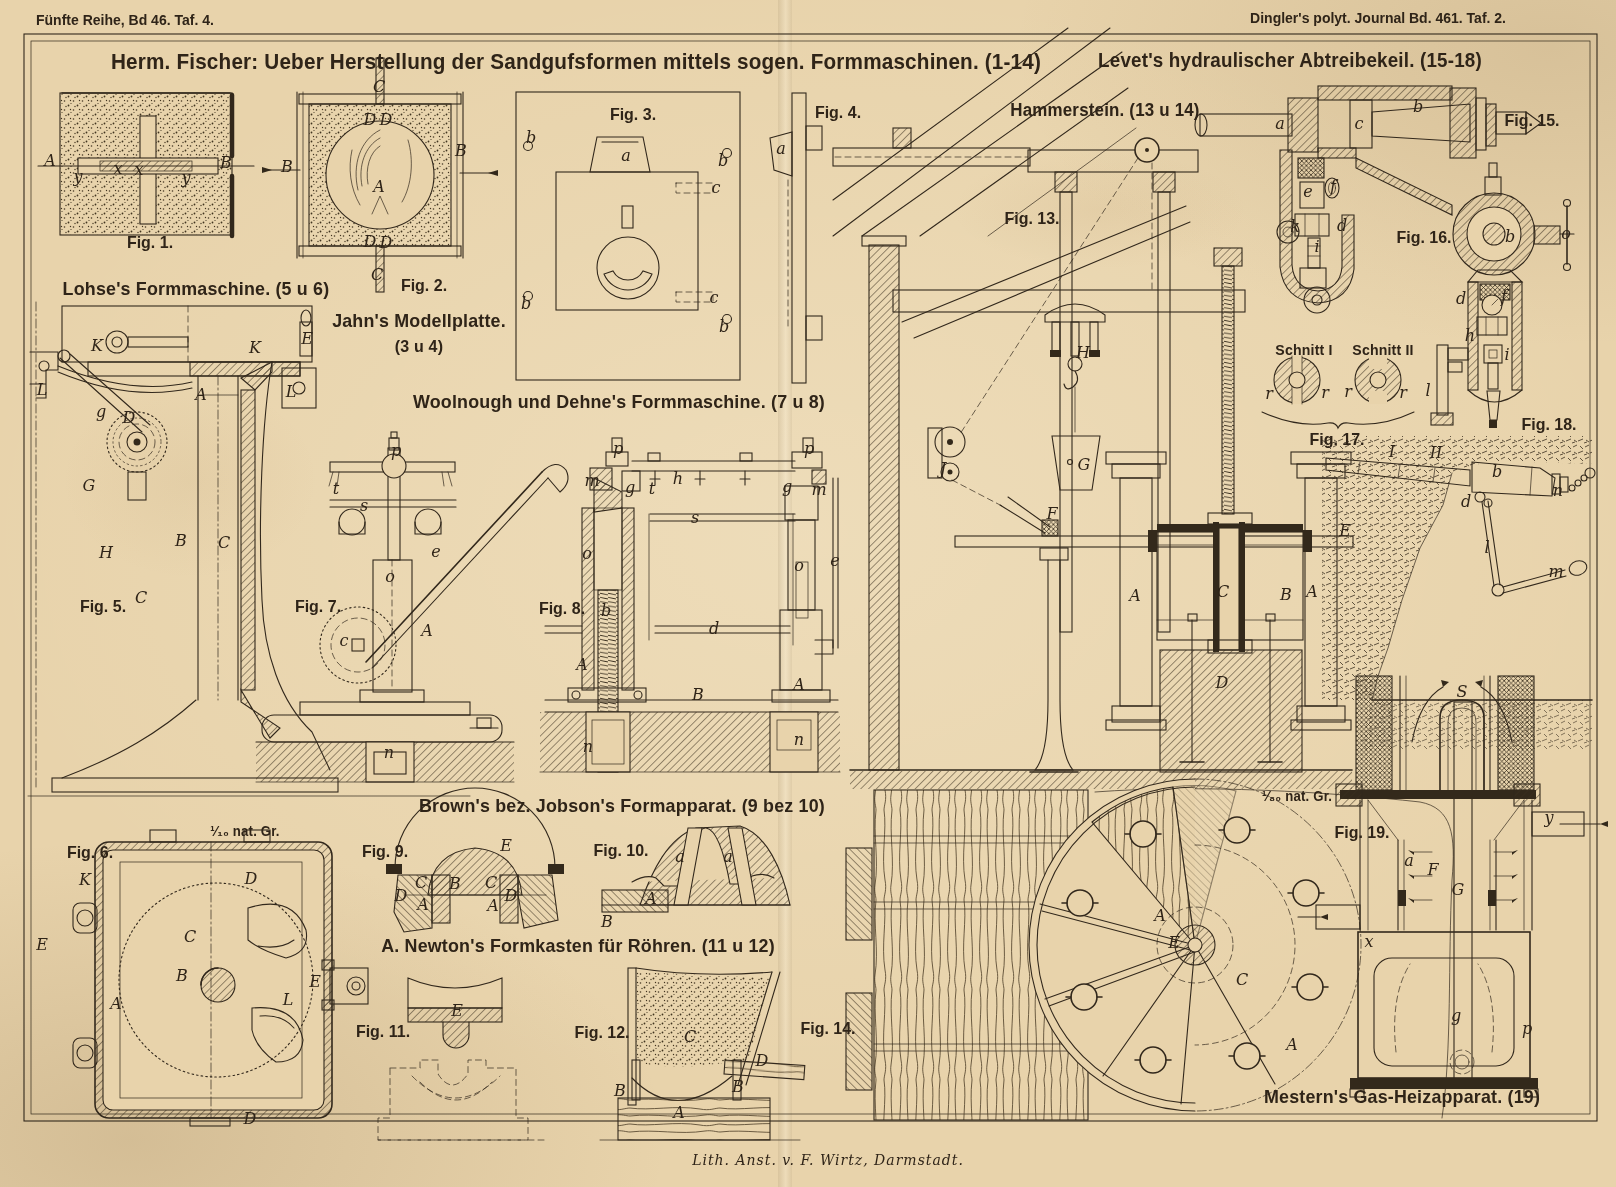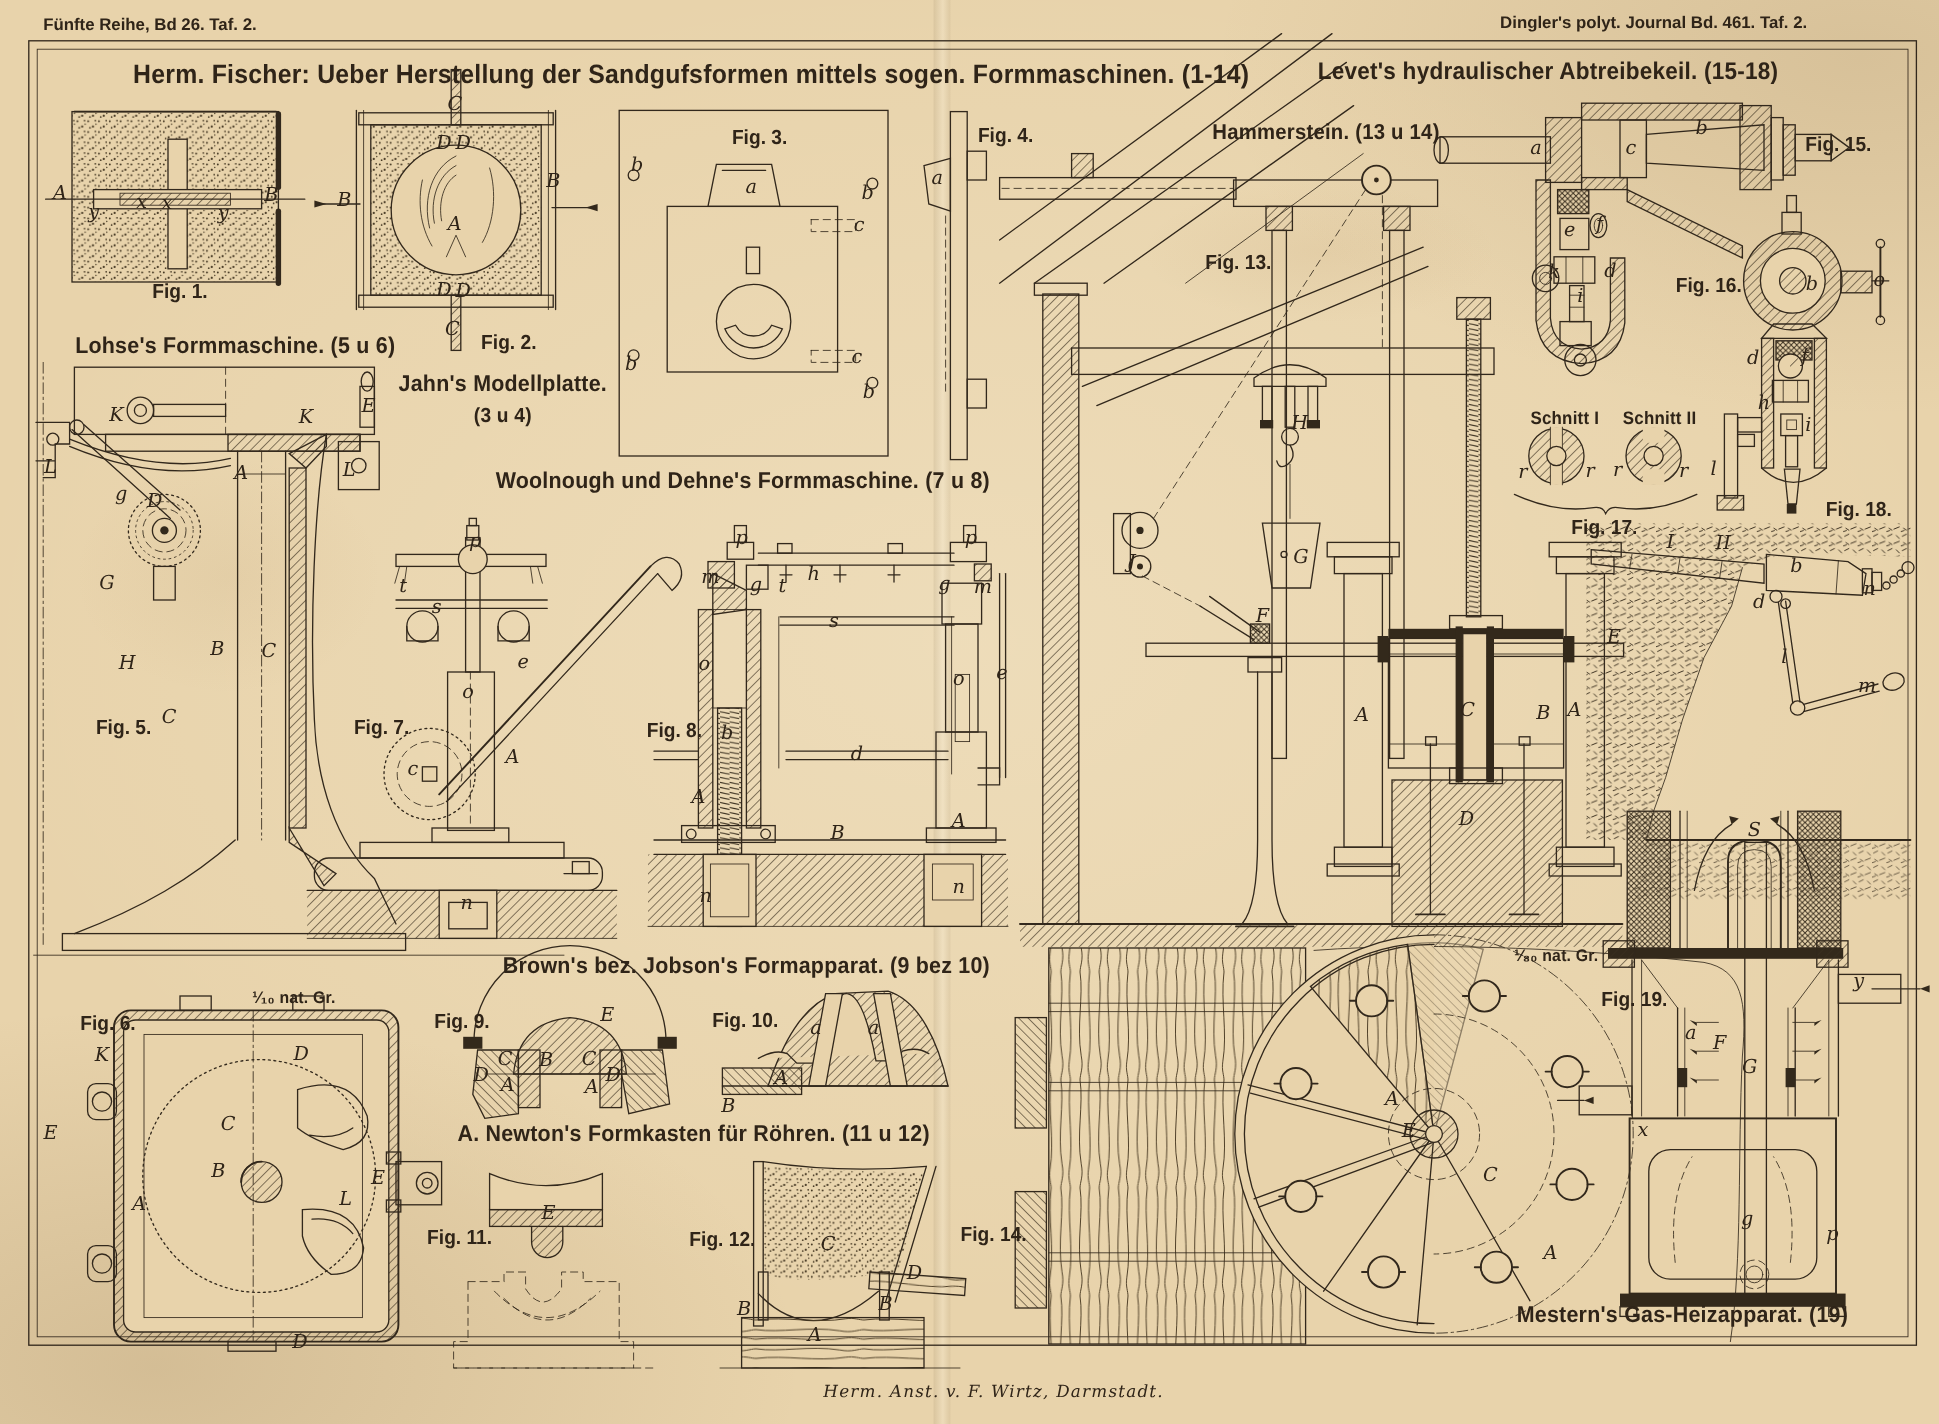--- a/index.html
+++ b/index.html
@@ -618,23 +618,23 @@
       <circle cx="1462" cy="1062" r="12" class="s dash thin"></circle>
         <circle cx="1462" cy="1062" r="7" class="s thin"></circle>
       <rect x="1350" y="1078" width="188" height="11" class="fink"></rect>
       <rect x="1350" y="1089" width="14" height="8" class="s"></rect>
         <rect x="1524" y="1089" width="14" height="8" class="s"></rect>
       <rect x="1398" y="890" width="8" height="16" class="fink"></rect>
         <rect x="1488" y="890" width="8" height="16" class="fink"></rect>
     </g>
   </svg>
 
-  <div class="hdr" style="left:36px;top:12px;">Fünfte Reihe, Bd 26. Taf. 2.</div>
+  <div class="hdr" style="left:36px;top:12px;">Fünfte Reihe, Bd 46. Taf. 4.</div>
   <div class="hdr" style="right:110px;top:10px;">Dingler's polyt. Journal Bd. 461. Taf. 2.</div>
-  <div class="footer" style="left:828px;top:1152px;">Herm. Anst. v. F. Wirtz, Darmstadt.</div>
+  <div class="footer" style="left:828px;top:1152px;">Lith. Anst. v. F. Wirtz, Darmstadt.</div>
 
   <div id="labels">
       <div class="lab title" style="left: 576px; top: 62px; font-size: 22px;">Herm. Fischer: Ueber Herstellung der Sandgufsformen mittels sogen. Formmaschinen. (1-14)</div>
       <div class="lab title" style="left: 1290px; top: 60px; font-size: 20px;">Levet's hydraulischer Abtreibekeil. (15-18)</div>
       <div class="lab title" style="left: 196px; top: 289px; font-size: 19px;">Lohse's Formmaschine. (5 u 6)</div>
       <div class="lab title" style="left: 419px; top: 321px; font-size: 19px;">Jahn's Modellplatte.</div>
       <div class="lab title" style="left: 419px; top: 347px; font-size: 17px;">(3 u 4)</div>
       <div class="lab title" style="left: 619px; top: 402px; font-size: 19px;">Woolnough und Dehne's Formmaschine. (7 u 8)</div>
       <div class="lab title" style="left: 1105px; top: 110px; font-size: 18px;">Hammerstein. (13 u 14)</div>
       <div class="lab title" style="left: 622px; top: 806px; font-size: 19px;">Brown's bez. Jobson's Formapparat. (9 bez 10)</div>

